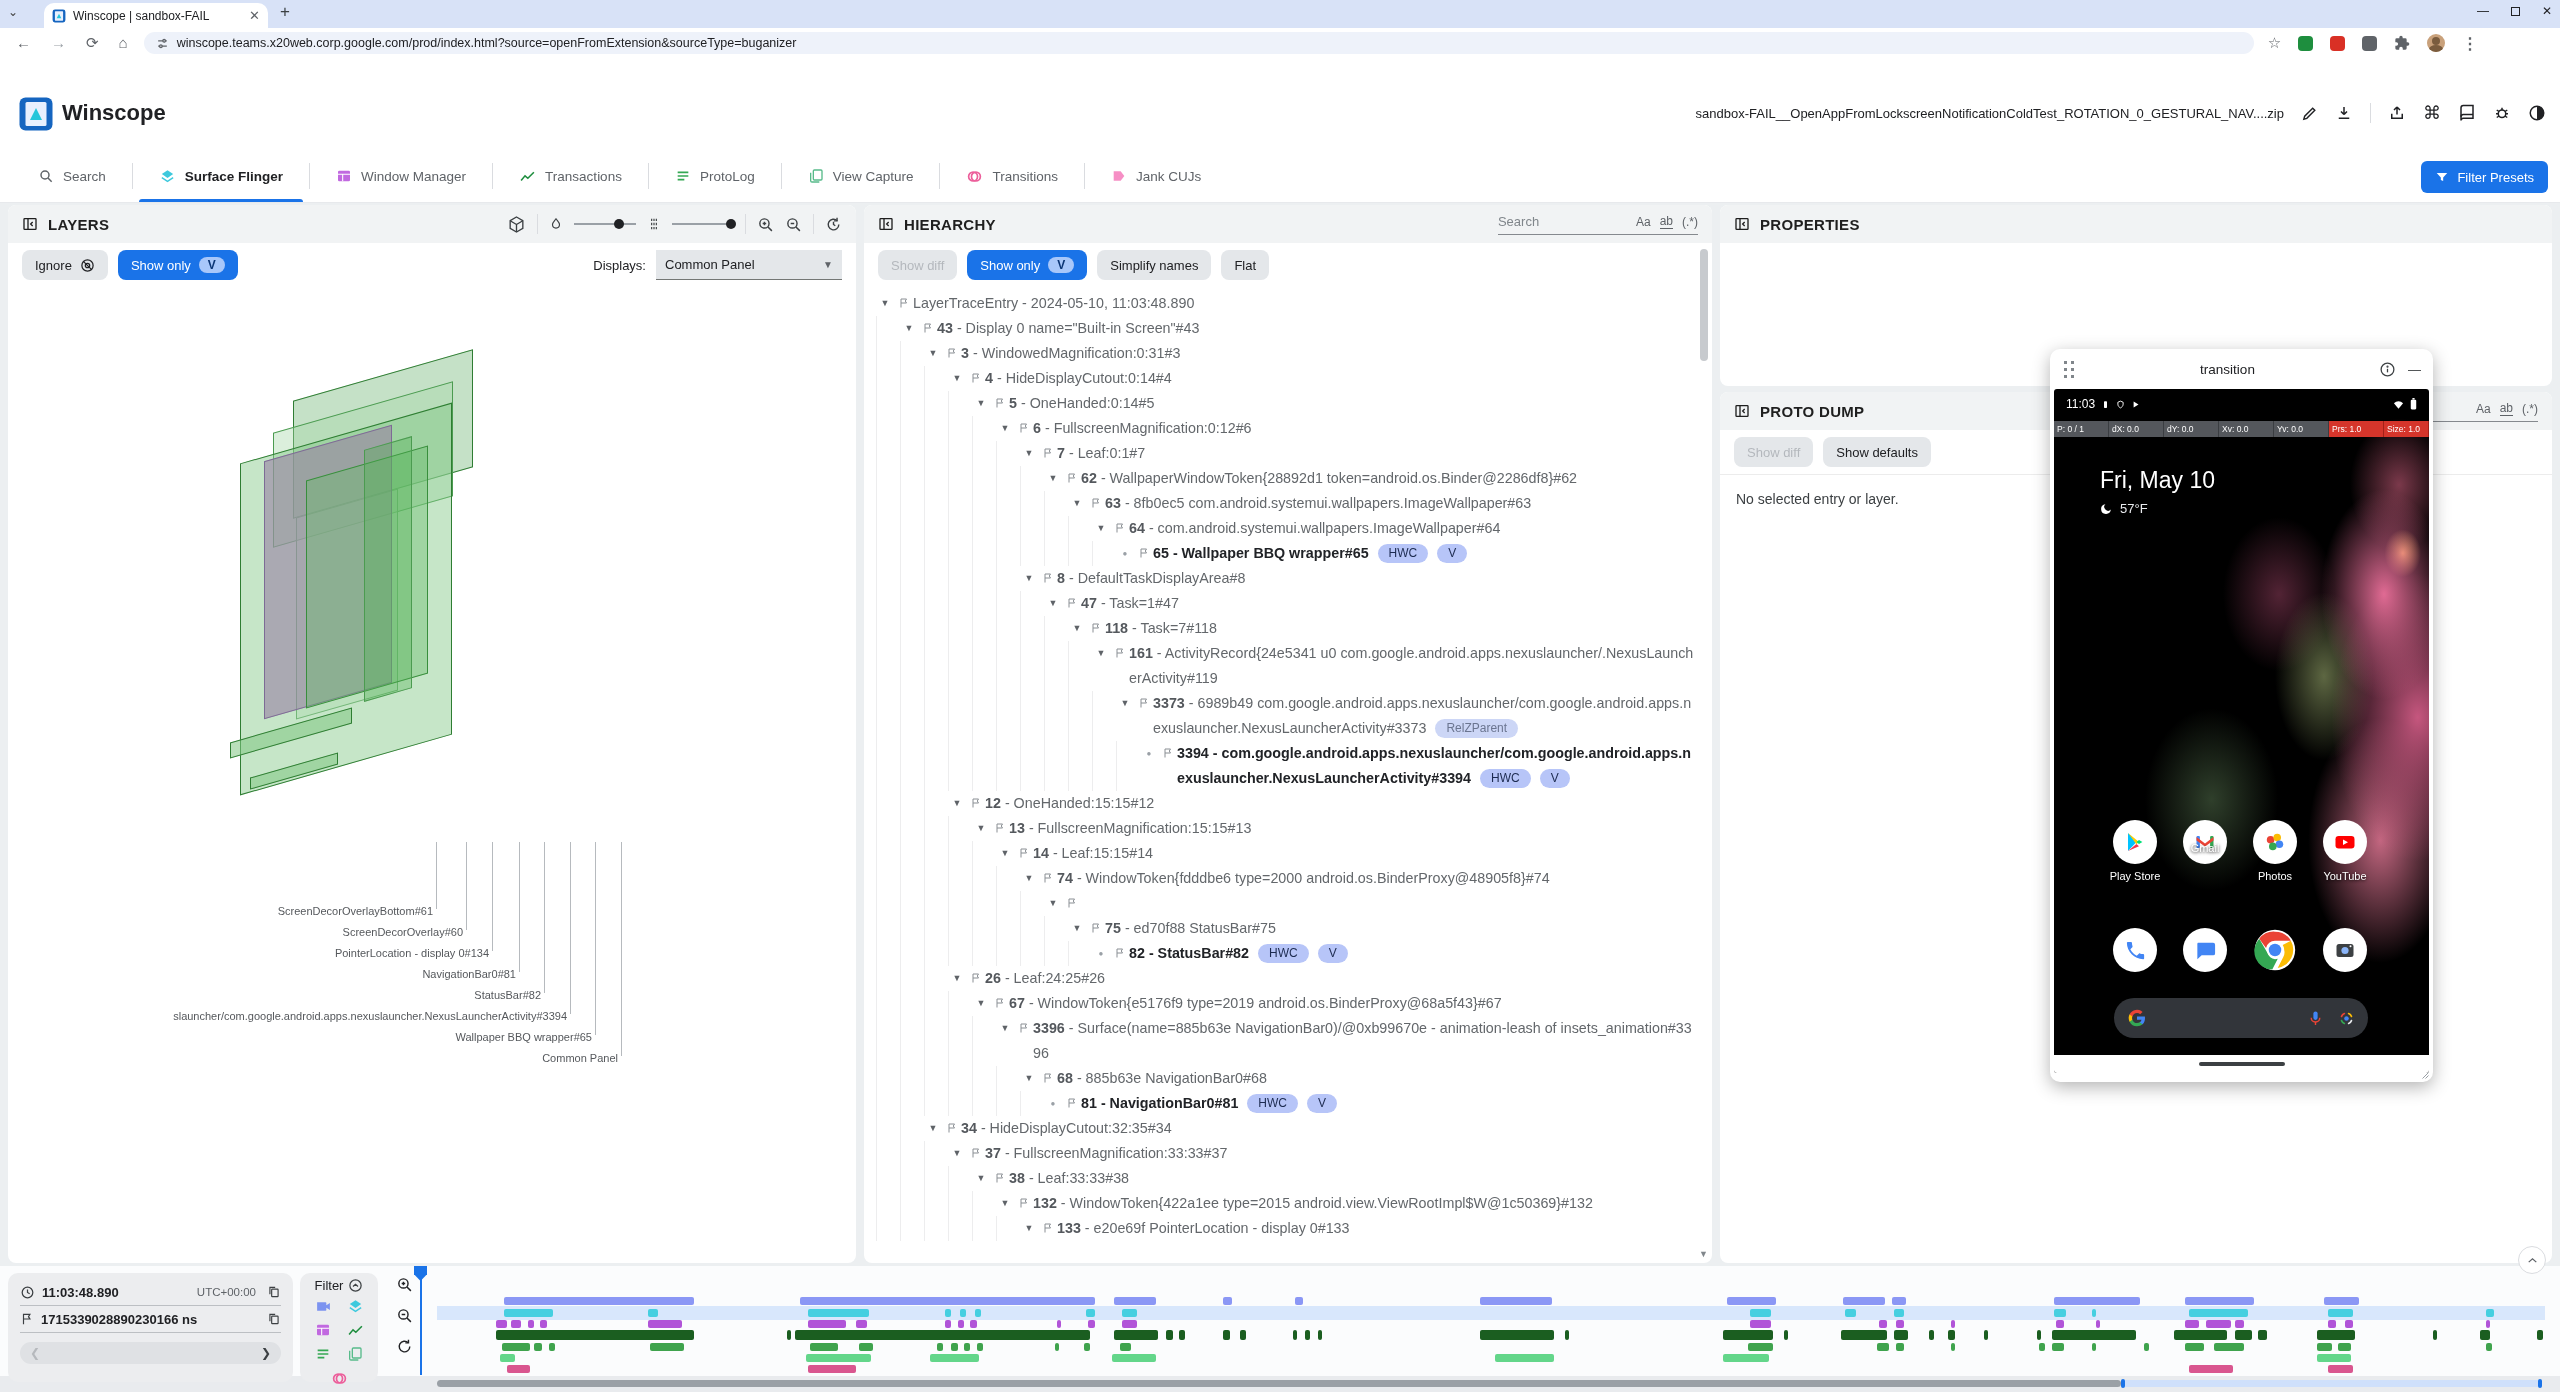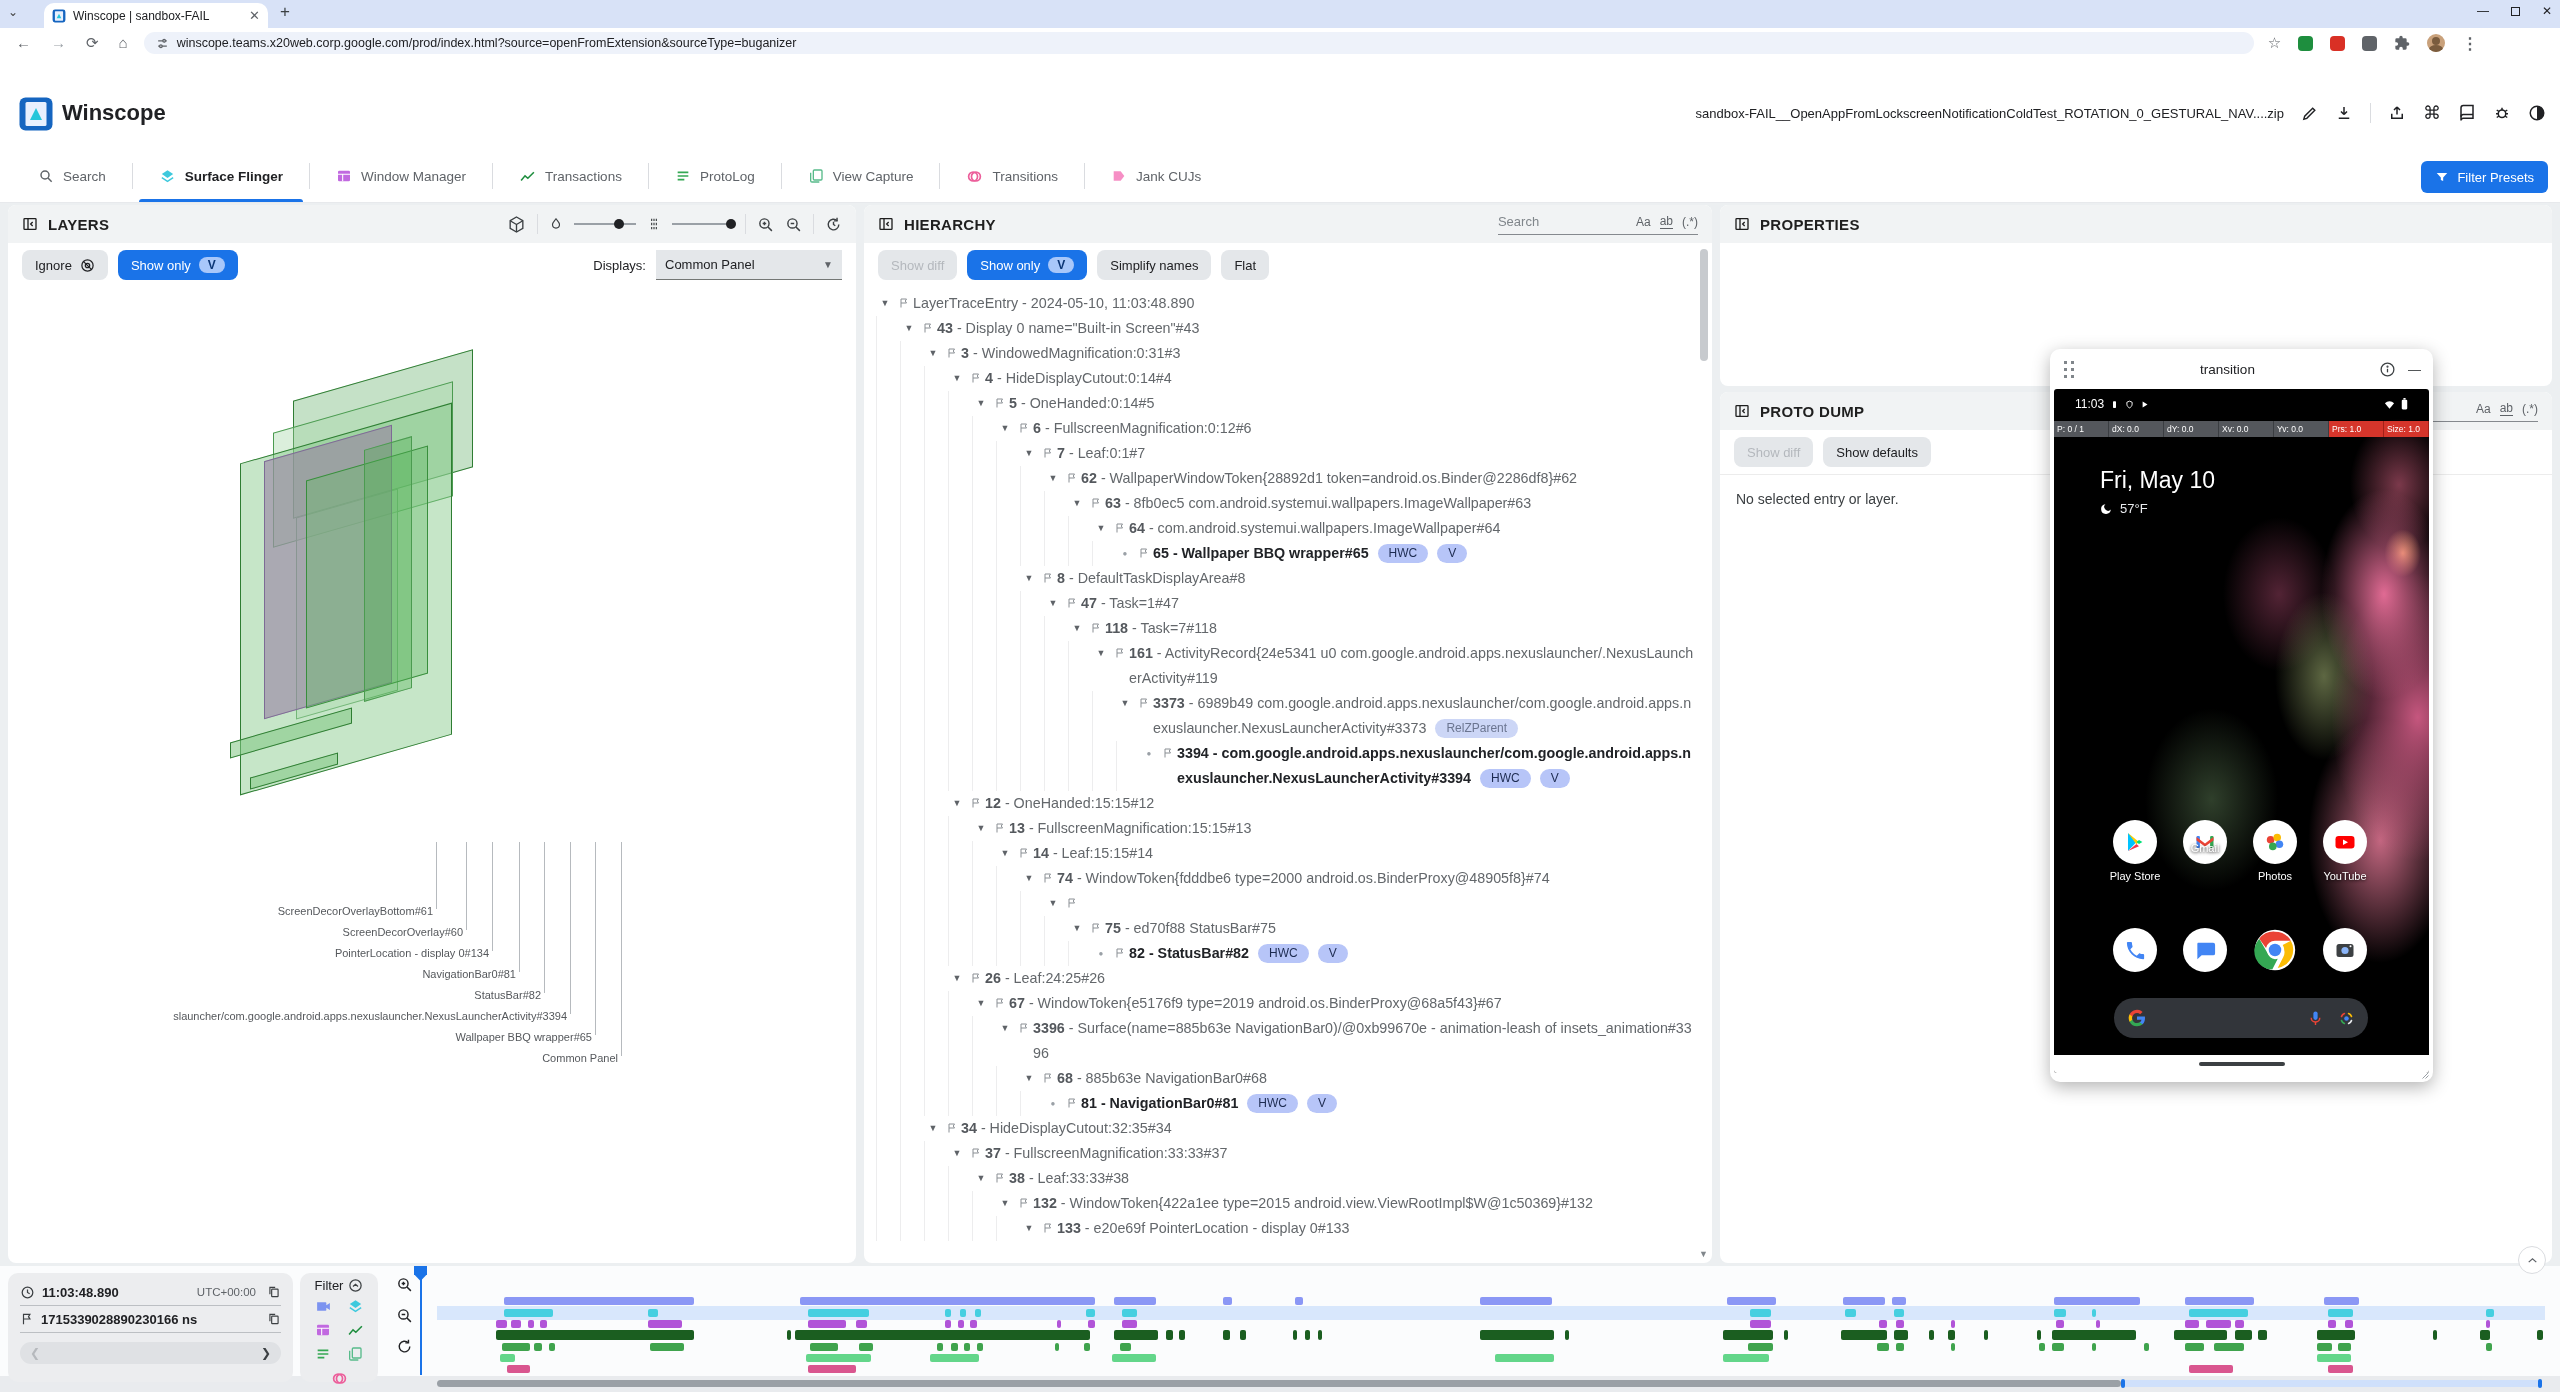--- a/index.html
+++ b/index.html
@@ -93,21 +93,21 @@
 #screen{position:absolute;left:4px;top:40px;width:375px;height:684px;border-radius:3px;overflow:hidden;background:
  radial-gradient(90px 150px at 88% 30%,rgba(236,112,155,.95),rgba(236,112,155,0) 70%),
  radial-gradient(26px 34px at 93% 24%,rgba(242,176,96,.95),rgba(242,176,96,0) 70%),
  radial-gradient(120px 200px at 97% 48%,rgba(219,96,140,.9),rgba(219,96,140,0) 72%),
  radial-gradient(70px 120px at 72% 42%,rgba(186,205,132,.5),rgba(186,205,132,0) 70%),
  radial-gradient(100px 170px at 87% 66%,rgba(228,120,150,.85),rgba(228,120,150,0) 72%),
  radial-gradient(80px 110px at 60% 30%,rgba(150,64,96,.55),transparent 70%),
  radial-gradient(95px 130px at 42% 60%,rgba(118,158,108,.4),transparent 70%),
  radial-gradient(70px 95px at 92% 14%,rgba(205,95,125,.6),transparent 70%),
  #000}
-#sbar{position:absolute;left:0;top:8px;width:100%;display:flex;align-items:center;padding:0 21px;color:#fff;font-size:12px;gap:6px}
+#sbar{position:absolute;left:0;top:8px;width:100%;display:flex;align-items:center;padding:0 12px;color:#fff;font-size:12px;gap:6px}
 #dbg{position:absolute;left:0;top:32px;width:100%;height:16px;display:flex;font-size:8.5px;color:#fff;line-height:16px}
 #dbg .c{background:#54575c;border-right:1px solid #3a3d41;padding-left:3px;width:55px}
 #dbg .c.r{background:#d5352b;border-right:1px solid #a32018}
 #pdate{position:absolute;left:46px;top:78px;font-size:23px;color:#fff;font-weight:400}
 #pweather{position:absolute;left:46px;top:112px;display:flex;align-items:center;gap:7px;color:#e8eaed;font-size:13px}
 .app{position:absolute;width:44px;height:44px;border-radius:50%;background:#fff;display:flex;align-items:center;justify-content:center}
 .applab{position:absolute;width:70px;text-align:center;font-size:11px;color:#fff;text-shadow:0 1px 3px rgba(0,0,0,.9)}
 #gsearch{position:absolute;left:60px;top:609px;width:254px;height:40px;border-radius:20px;background:#32353a;display:flex;align-items:center;padding:0 13px;gap:10px}
 #pnavstrip{position:absolute;left:0;bottom:0;width:100%;height:18px;background:#fff}
 #pnavstrip i{position:absolute;left:50%;top:7px;width:86px;height:4px;margin-left:-43px;border-radius:2px;background:#3c4043}

